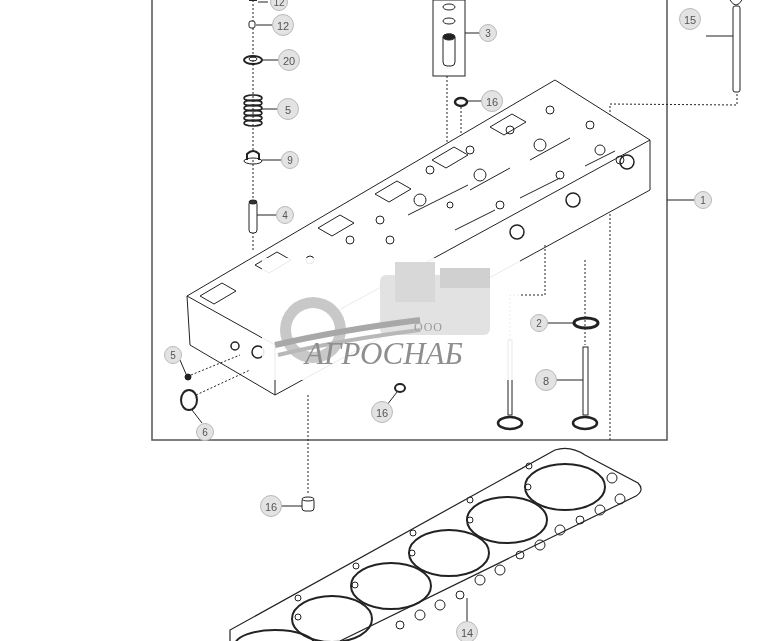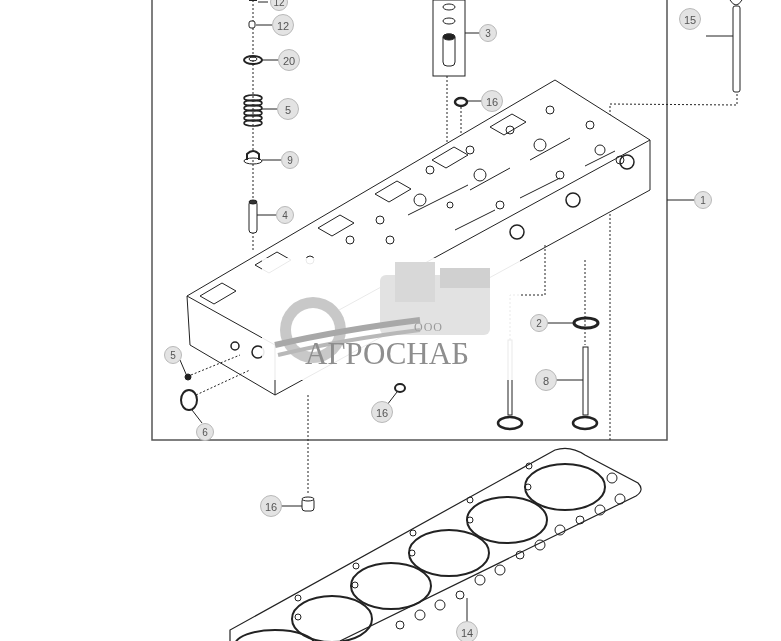--- a/index.html
+++ b/index.html
@@ -1,21 +1,21 @@
 <!DOCTYPE html>
 <html><head>
   <meta charset="utf-8">
   <style>
     html, body { margin: 0; padding: 0; background: #ffffff; }
     body { width: 781px; height: 641px; position: relative; overflow: hidden; font-family: "Liberation Sans", sans-serif; }
     #diagram { position: absolute; left: 0; top: 0; width: 781px; height: 641px; }
     .callout { position: absolute; width: 22px; height: 22px; border-radius: 50%; background: #e3e3e3; border: 1px solid #b9b9b9; color: #555; font-size: 11px; line-height: 22px; text-align: center; transform: translate(-50%, -50%); box-sizing: border-box; }
     .callout.small { width: 18px; height: 18px; line-height: 18px; font-size: 10px; }
     .wm-ooo { position: absolute; left: 390px; top: 320px; font-family: "Liberation Serif", serif; font-size: 12px; color: #9a9a9a; letter-spacing: 1px; margin-left: 24px; }
-    .wm-name { position: absolute; left: 305px; top: 336px; font-family: "Liberation Serif", serif; font-size: 31px; color: #8e8e8e; letter-spacing: 0px; }
+    .wm-name { position: absolute; left: 305px; top: 336px; font-family: "Liberation Serif", serif; font-size: 31px; color: #8e8e8e; letter-spacing: 0px; font-style: italic; }
   </style>
 </head>
 <body>
 
 <svg id="diagram" viewBox="0 0 781 641" xmlns="http://www.w3.org/2000/svg">
 
   <g>
     <polyline points="152,0 152,440 667,440 667,0" fill="none" stroke="#555" stroke-width="1.5"></polyline>
   </g>
 

